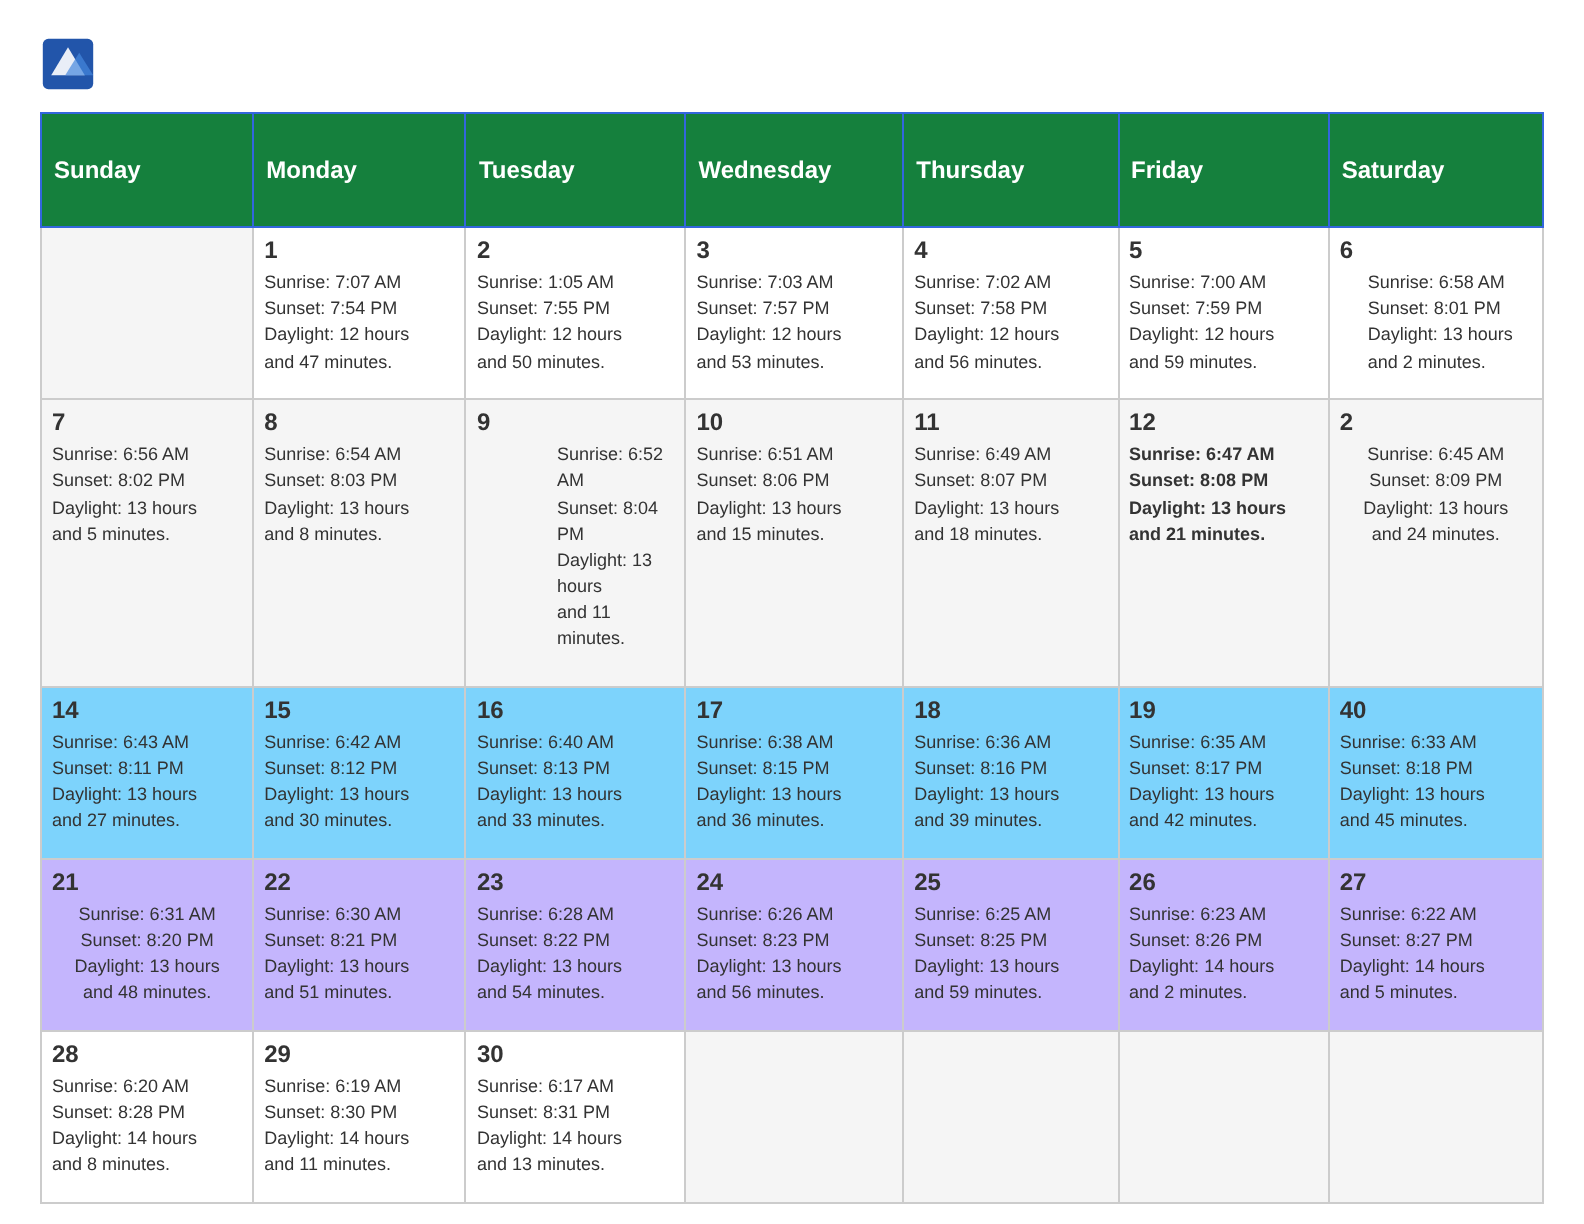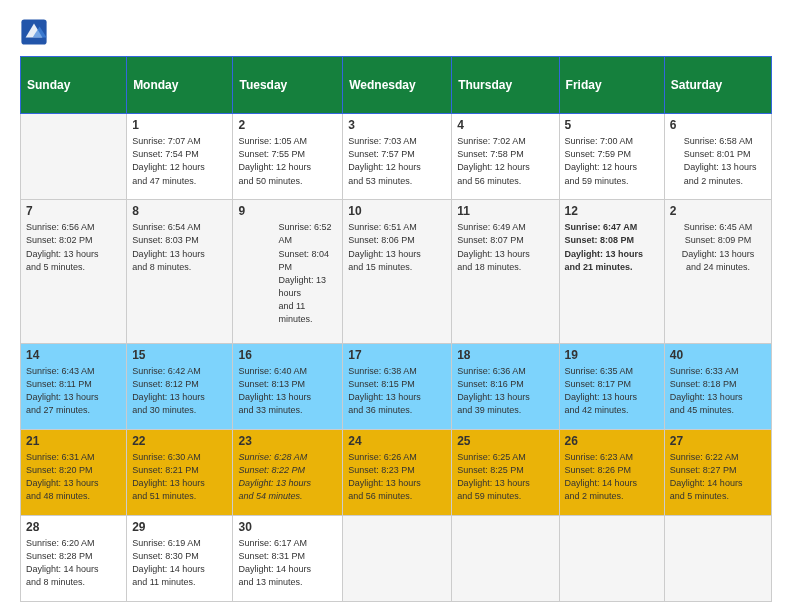--- a/index.html
+++ b/index.html
@@ -276,38 +276,38 @@
 and 42 minutes.</div>
           </td>
           <td>
             <span class="day-number">40</span>
             <div class="day-info" style="white-space: pre-line;">Sunrise: 6:33 AM
 Sunset: 8:18 PM
 Daylight: 13 hours
 and 45 minutes.</div>
           </td>
         </tr>
-        <tr style="background-color: #eab308;">
+        <tr style="background-color: #c4b5fd;">
           <td>
             <span class="day-number">21</span>
-            <div class="day-info" style="white-space: pre-line;">Sunrise: 6:31 AM
+            <div class="day-info" style="white-space: pre-line; text-align: center;">Sunrise: 6:31 AM
 Sunset: 8:20 PM
 Daylight: 13 hours
 and 48 minutes.</div>
           </td>
           <td>
             <span class="day-number">22</span>
             <div class="day-info" style="white-space: pre-line;">Sunrise: 6:30 AM
 Sunset: 8:21 PM
 Daylight: 13 hours
 and 51 minutes.</div>
           </td>
           <td>
             <span class="day-number">23</span>
-            <div class="day-info" style="white-space: pre-line; font-style: italic;">Sunrise: 6:28 AM
+            <div class="day-info" style="white-space: pre-line;">Sunrise: 6:28 AM
 Sunset: 8:22 PM
 Daylight: 13 hours
 and 54 minutes.</div>
           </td>
           <td>
             <span class="day-number">24</span>
             <div class="day-info" style="white-space: pre-line;">Sunrise: 6:26 AM
 Sunset: 8:23 PM
 Daylight: 13 hours
 and 56 minutes.</div>

